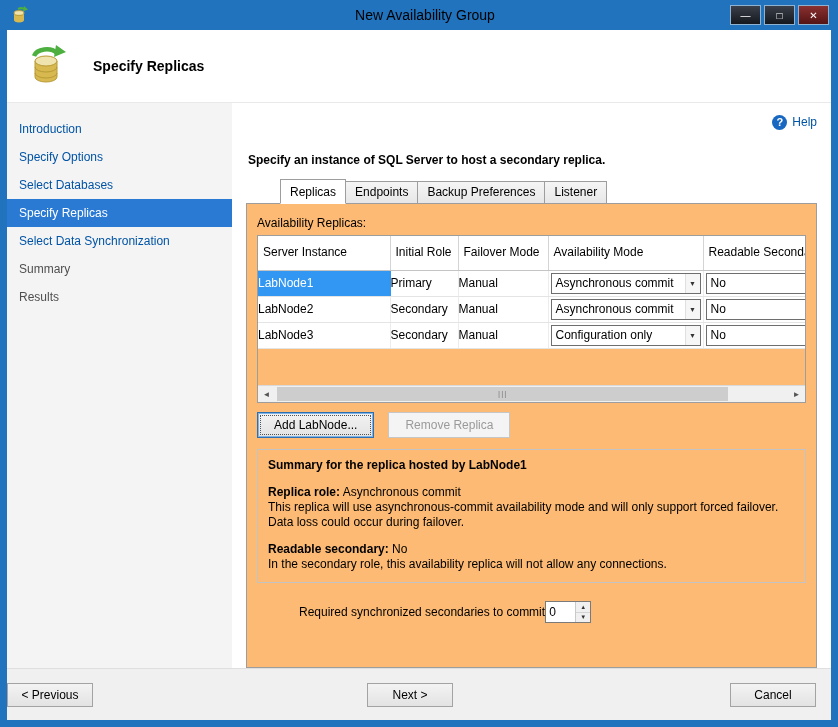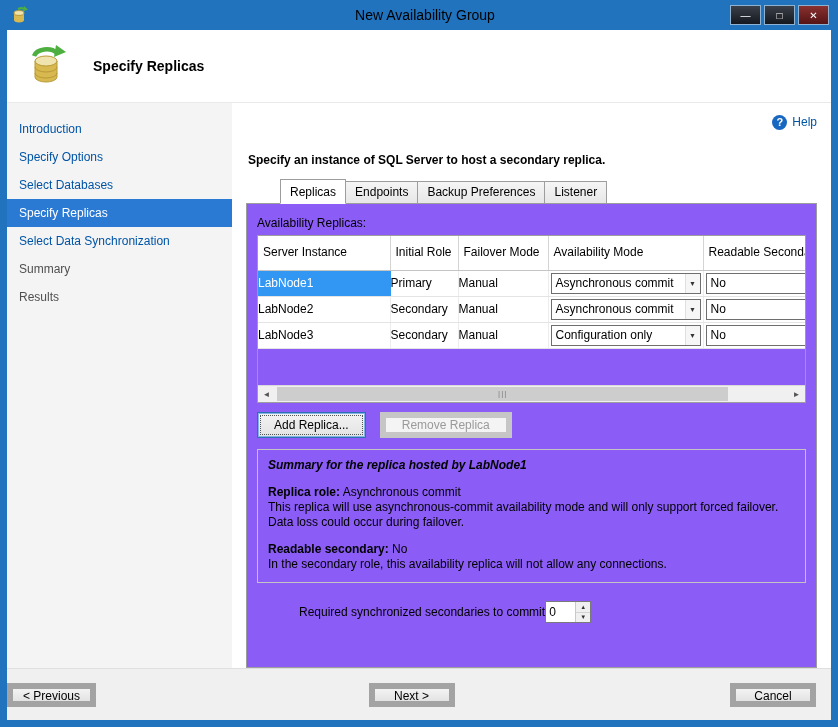--- a/index.html
+++ b/index.html
@@ -40,21 +40,21 @@
   .help-label { color:#0054A6; font-size:12px; cursor:pointer; }
 
   .instruction { font-size:12px; font-weight:bold; margin:22px 0 12px 2px; color:#000; }
 
   
   .tabs { display:flex; align-items:flex-end; margin-left:2px; position:relative; z-index:3; }
   .tab { font-size:12px; height:22px; padding:3px 9px 0; background:linear-gradient(#f5f5f5,#e7e7e7); border:1px solid #9d9d9d;
          border-bottom:none; margin-right:-1px; color:#000; cursor:pointer; white-space:nowrap; }
   .tab.active { height:25px; padding-top:5px; background:#fff; margin-bottom:-1px; border-bottom:1px solid #fff; position:relative; z-index:4;margin-left:32px; }
 
-  .tab-panel { border:1px solid #9d9d9d; background:#8b5cf6; padding:10px 10px 0; height:580px; position:relative; z-index:1; }
+  .tab-panel { border:1px solid #9d9d9d; background:#fdba74; padding:10px 10px 0; height:580px; position:relative; z-index:1; }
 
   .avail-label { font-size:12px; margin:2px 0 5px; }
 
   
   .grid-wrap { border:1px solid #9d9d9d; height:168px; display:flex; flex-direction:column; overflow:hidden; }
   .grid-scroll { flex:1; overflow:hidden; }
   table.grid { border-collapse:collapse; table-layout:fixed; width:595px; font-size:12px; }
   .grid th { font-weight:normal; text-align:left; padding:2px 5px; border-right:1px solid #d4d4d4; border-bottom:1px solid #c4c4c4;
              height:34px; vertical-align:middle; background:#fff; line-height:1.15; }
   .grid td { height:26px; border-right:1px solid #ececec; border-bottom:1px solid #e4e4e4; padding:0 0; color:#000; background:#fff; }
@@ -69,27 +69,27 @@
   .hscroll { height:17px; background:#f0f0f0; border-top:1px solid #d9d9d9; display:flex; align-items:stretch; flex:0 0 auto; }
   .scroll-btn { width:17px; display:flex; align-items:center; justify-content:center; font-size:8px; color:#555; cursor:pointer; }
   .scroll-track { flex:1; position:relative; }
   .scroll-thumb { position:absolute; left:2px; top:1px; bottom:1px; width:88%; background:#cdcdcd; display:flex; align-items:center;
                   justify-content:center; cursor:grab; }
   .grip { font-size:8px; color:#7e7e7e; letter-spacing:1px; line-height:1; }
 
   
   .btn-row { margin-top:9px; display:flex; gap:14px; }
   .btn { font-family:"Liberation Sans", sans-serif; font-size:12px; height:26px; padding:0 16px; color:#000;
-         background:linear-gradient(#f3f3f3,#e3e3e3); border:6px solid #a3a3a3; cursor:pointer; }
+         background:linear-gradient(#f3f3f3,#e3e3e3); border:1px solid #a3a3a3; cursor:pointer; }
   .btn.focused { border:1px solid #2D6FB0; box-shadow:inset 0 0 0 1px #7FB2E5; outline:1px dotted #555; outline-offset:-4px; }
   .btn.disabled { color:#9a9a9a; border-color:#c6c6c6; background:#f4f4f4; cursor:default; }
 
   
   .summary { border:1px solid #c3c3c3; margin-top:11px; padding:8px 10px; font-size:12px; line-height:1.25; height:134px; color:#000; }
-  .summary .sum-title { font-weight:bold;font-style:italic; }
+  .summary .sum-title { font-weight:bold; }
   .summary .spacer { height:12px; }
   .b { font-weight:bold; }
 
   
   .sync-row { display:flex; align-items:center; margin:18px 0 0 42px; font-size:12px; }
   .spin { display:flex; border:1px solid #7a7a7a; height:22px; width:46px; background:#fff; }
   .spin-value { flex:1; min-width:0; border:none; padding:2px 3px; font-size:12px; font-family:"Liberation Sans", sans-serif; outline:none; }
   .spin-btns { width:15px; border-left:1px solid #c9c9c9; display:flex; flex-direction:column; }
   .spin-btn { flex:1; font-size:6px; display:flex; align-items:center; justify-content:center; color:#333; background:#f0f0f0; cursor:pointer; }
   .spin-btn.up { border-bottom:1px solid #d4d4d4; }
@@ -245,21 +245,21 @@
               <div class="scroll-track">
                 <div class="scroll-thumb">
                   <span class="grip">|||</span>
                 </div>
               </div>
               <div class="scroll-btn">►</div>
             </div>
           </div>
 
           <div class="btn-row">
-            <button class="btn focused">Add Replica...</button>
+            <button class="btn focused">Add LabNode...</button>
             <button class="btn disabled">Remove Replica</button>
           </div>
 
           <div class="summary">
             <div class="sum-title">Summary for the replica hosted by LabNode1</div>
             <div class="spacer"></div>
             <p><span class="b">Replica role:</span> <span>Asynchronous commit</span></p>
             <p>This replica will use asynchronous-commit availability mode and will only support forced failover. Data loss could occur during failover.</p>
             <div class="spacer"></div>
             <p><span class="b">Readable secondary:</span> <span>No</span></p>

